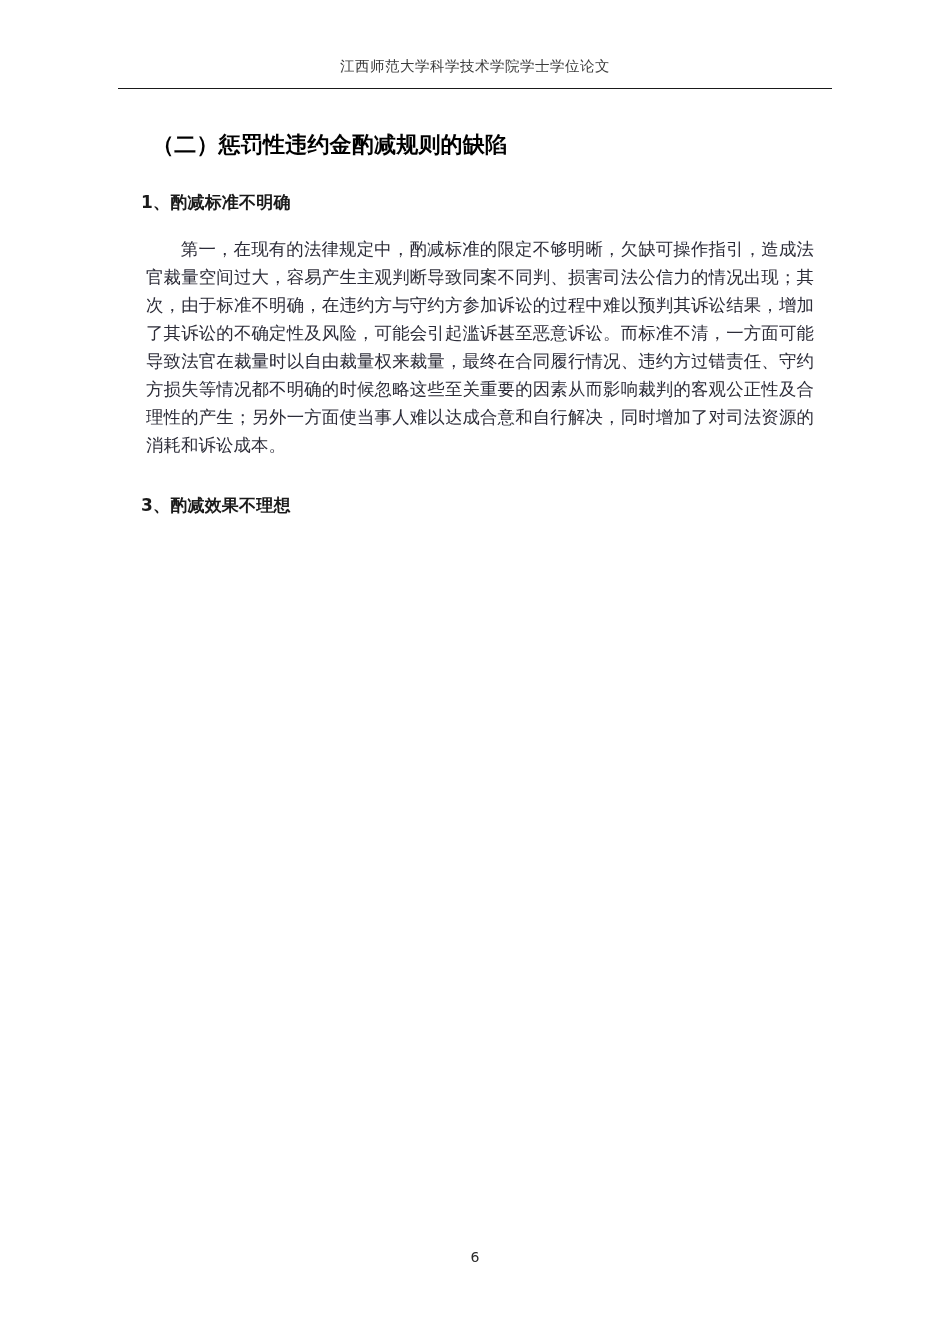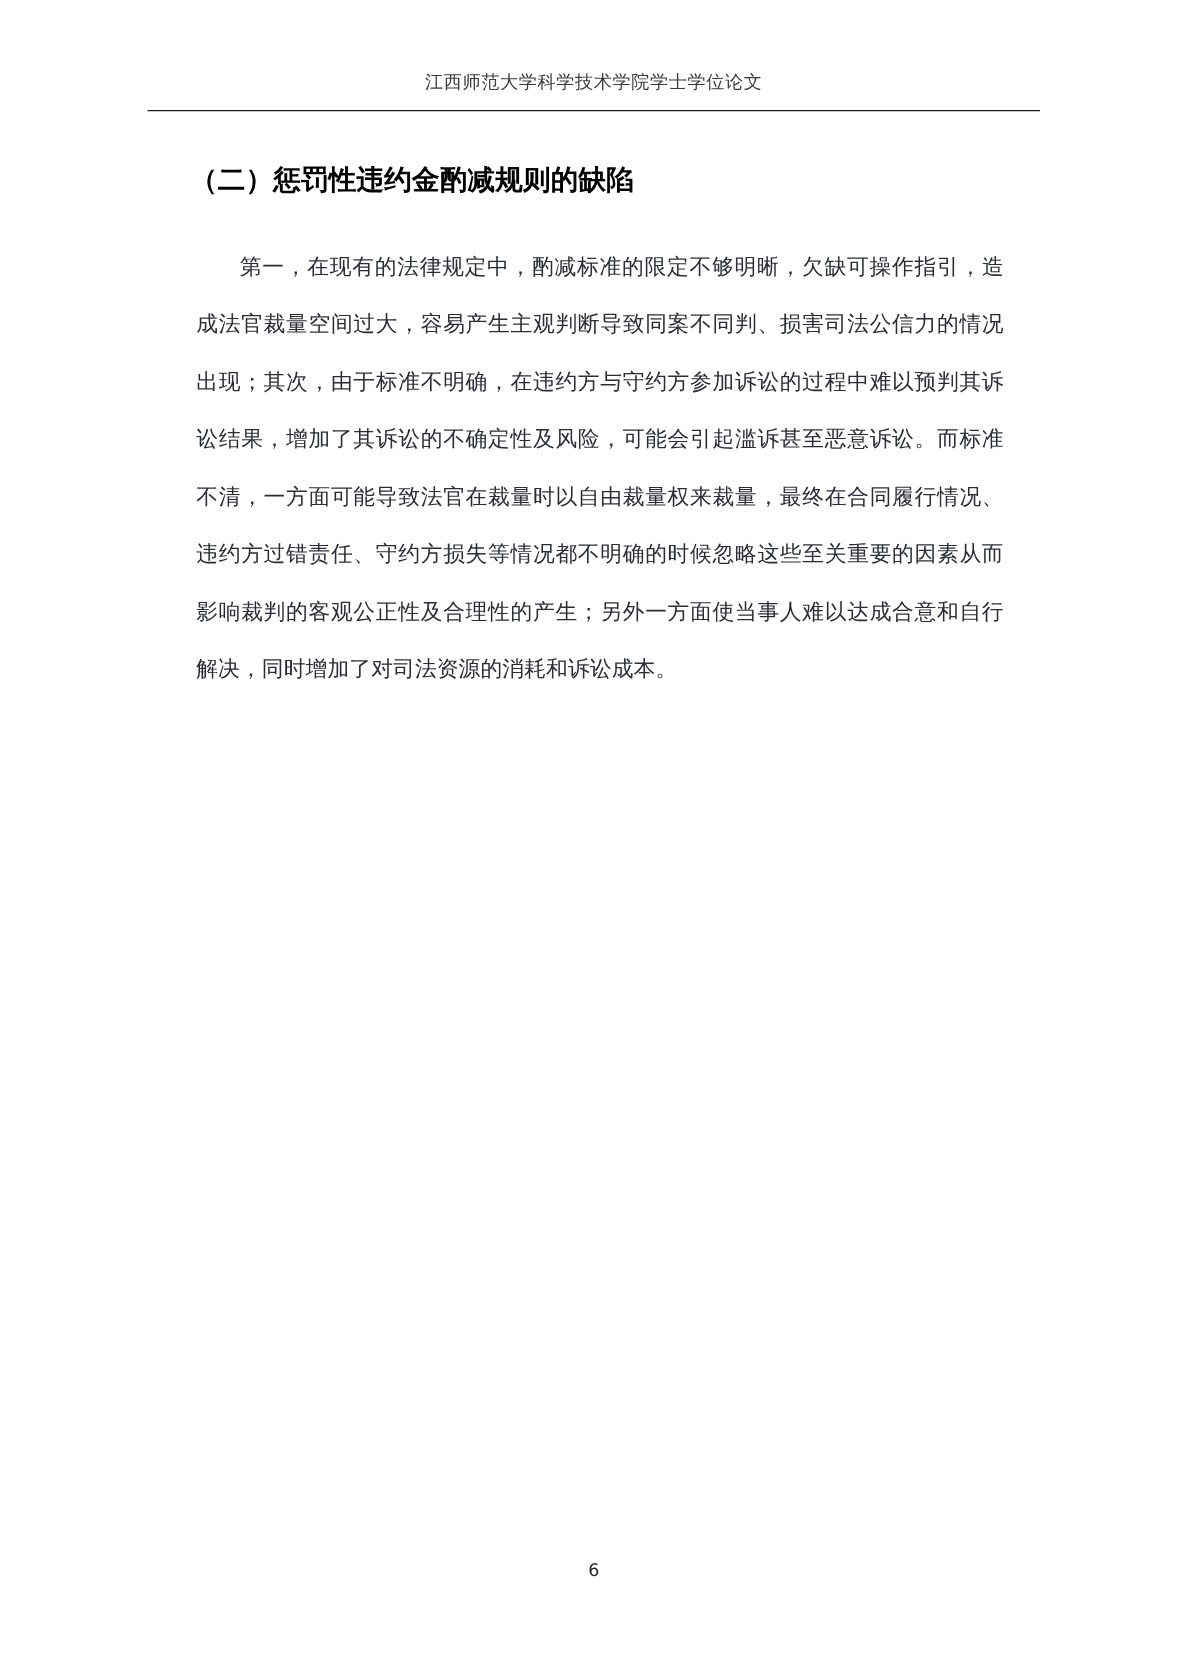--- a/index.html
+++ b/index.html
@@ -66,26 +66,26 @@
     padding: 29px 0 0 0;
     font-family: "DejaVu Sans", "Liberation Sans", sans-serif;
     font-weight: bold;
     font-size: 17px;
     color: #1a1a1a;
     line-height: 1.5;
     letter-spacing: 0.2px;
   }
 
   p.body-para {
-    margin: 16px;
+    margin: 5px;
     padding: 14px 0 0 0;
     font-family: "DejaVu Serif", "Liberation Serif", serif;
     font-size: 17.4px;
     color: #2c2c38;
-    line-height: 46px;
+    line-height: 28px;
     text-align: justify;
     text-justify: inter-ideograph;
     text-indent: 2em;
     letter-spacing: 0.1px;
   }
 
   
   .footer {
     position: absolute;
     left: 118px;
@@ -107,23 +107,25 @@
 
   <div class="header">
     <span class="header-text">江西师范大学科学技术学院学士学位论文</span>
   </div>
   <div class="header-rule"></div>
 
   <div class="body-col">
 
     <h1 class="section-title">（二）惩罚性违约金酌减规则的缺陷</h1>
 
+    <h2 class="sub-title">1、酌减标准不明确</h2>
     <p class="body-para">第一，在现有的法律规定中，酌减标准的限定不够明晰，欠缺可操作指引，造成法官裁量空间过大，容易产生主观判断导致同案不同判、损害司法公信力的情况出现；其次，由于标准不明确，在违约方与守约方参加诉讼的过程中难以预判其诉讼结果，增加了其诉讼的不确定性及风险，可能会引起滥诉甚至恶意诉讼。而标准不清，一方面可能导致法官在裁量时以自由裁量权来裁量，最终在合同履行情况、违约方过错责任、守约方损失等情况都不明确的时候忽略这些至关重要的因素从而影响裁判的客观公正性及合理性的产生；另外一方面使当事人难以达成合意和自行解决，同时增加了对司法资源的消耗和诉讼成本。</p>
 
 
+    <h2 class="sub-title">3、酌减效果不理想</h2>
 
   </div>
 
   <div class="footer">
     <span class="page-number">6</span>
   </div>
 
 </div>
 
 </body></html>

